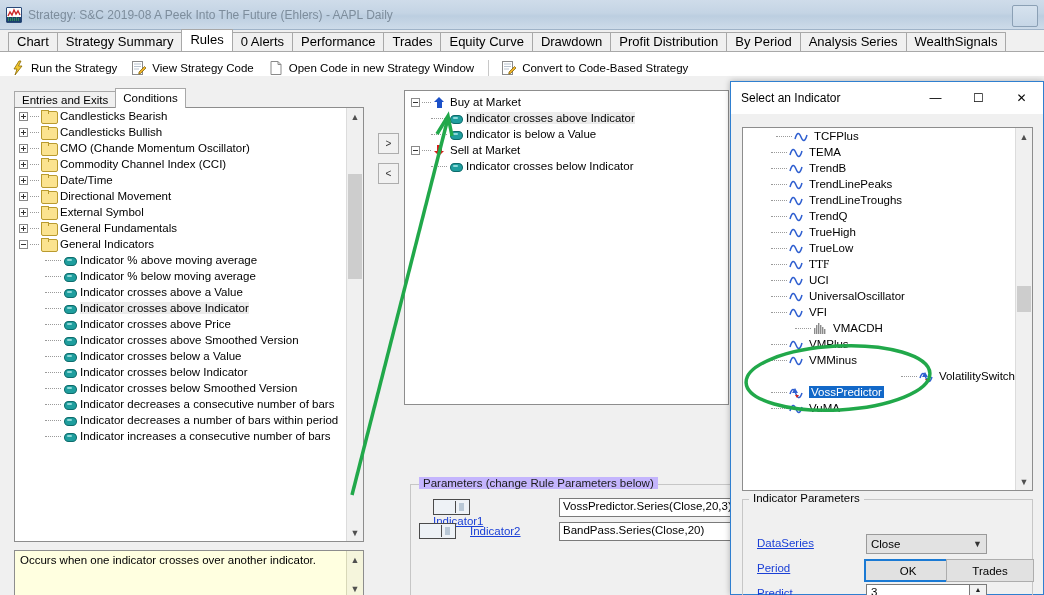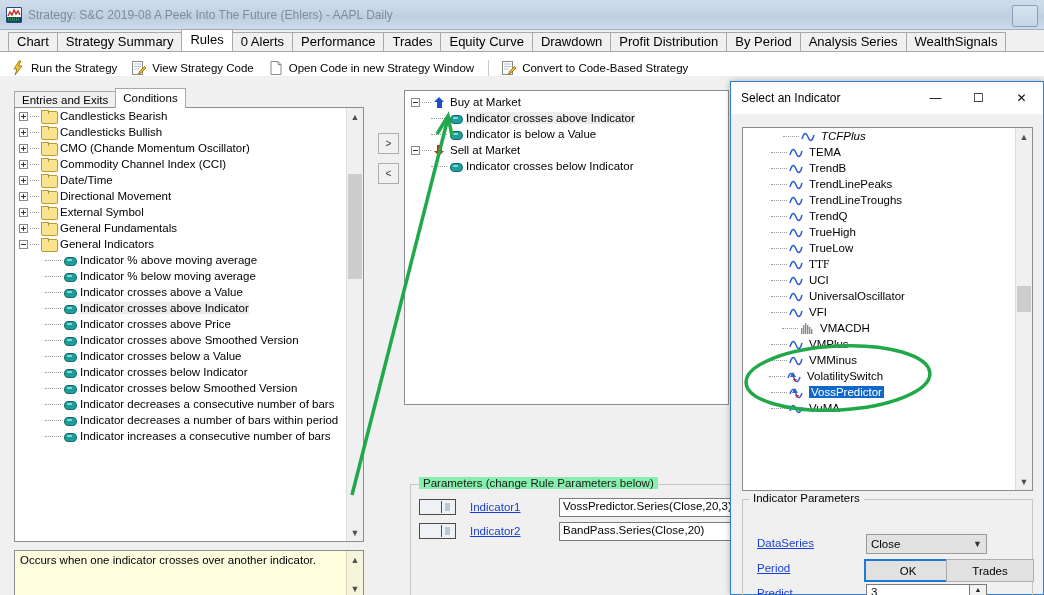--- a/index.html
+++ b/index.html
@@ -171,21 +171,21 @@
   .arrow-dn:after{
     content:""; position:absolute; left:1px; bottom:1px;
     border-left:5.5px solid transparent;border-right:5.5px solid transparent;
     border-top:5px solid #d81b1b;
   }
   
   .groupbox{
     position:absolute; border:1px solid #c6c6c6;
   }
   .groupbox > .gtitle{
-    position:absolute; top:-8px; left:8px; background:#86efac; padding:0 4px;
+    position:absolute; top:-8px; left:8px; background:#c4b5fd; padding:0 4px;
     font-size:11.5px; color:#1a1a1a;
   }
   #params-group{ left:410px; top:400px; width:325px; height:128px; }
   .pbtn-icon{
     width:37px;height:16px;border:1px solid #4a4a4a;background:#eef2f6;
     position:relative; flex:none;
   }
   .pbtn-icon:before{
     content:"";position:absolute;left:21px;top:1px;bottom:1px;width:1px;background:#4a4a4a;
   }
@@ -522,21 +522,21 @@
     <div class="trow" style="padding-left:6px;">
       <span class="childindent" style="width:20px;"></span>
         <span class="dotlead"></span>
       <span class="diamond"></span>
       <span class="tlabel">Indicator crosses below Indicator</span>
     </div>
   </div>
 
   <div class="groupbox" id="params-group">
     <span class="gtitle">Parameters (change Rule Parameters below)</span>
-    <div style="position:absolute;left:8px;top:14px;display:flex;align-items:center;">
+    <div style="position:absolute;left:8px;top:14px;display:flex;align-items:center;flex-direction:column;">
       <span class="pbtn-icon"></span>
       <span class="plink" style="margin-left:14px;">Indicator1</span>
     </div>
     <div class="pfield" style="position:absolute;left:148px;top:13px;width:185px;">VossPredictor.Series(Close,20,3)</div>
     <div style="position:absolute;left:8px;top:38px;display:flex;align-items:center;">
       <span class="pbtn-icon"></span>
       <span class="plink" style="margin-left:14px;">Indicator2</span>
     </div>
     <div class="pfield" style="position:absolute;left:148px;top:37px;width:185px;">BandPass.Series(Close,20)</div>
   </div>
@@ -548,21 +548,21 @@
     <span class="t">Select an Indicator</span>
     <div class="wbtns">
       <div class="wbtn">—</div>
       <div class="wbtn">☐</div>
       <div class="wbtn">✕</div>
     </div>
   </div>
 
   <div id="dlg-list">
     <div class="tree-inner" id="ind-rows">
-        <div class="trow" style="padding-left: 18px; font-style: italic;">
+        <div class="trow" style="padding-left: 11px;">
           <span class="childindent" style="width: 22px;"></span>
           <span class="dotlead"></span>
           <span class="wave">
             <svg width="15" height="13" viewBox="0 0 15 13">
               <path d="M1 9 C3 2, 5 2, 7 7 C9 12, 11 12, 13 5" stroke="#2f5fd0" stroke-width="1.5" fill="none"></path>
             </svg>
           </span>
           <span class="ilabel">TCFPlus</span>
         </div>
         <div class="trow" style="padding-left: 6px;">
@@ -668,21 +668,21 @@
         <div class="trow" style="padding-left: 6px;">
           <span class="childindent" style="width: 22px;"></span>
           <span class="dotlead"></span>
           <span class="wave">
             <svg width="15" height="13" viewBox="0 0 15 13">
               <path d="M1 9 C3 2, 5 2, 7 7 C9 12, 11 12, 13 5" stroke="#2f5fd0" stroke-width="1.5" fill="none"></path>
             </svg>
           </span>
           <span class="ilabel">VFI</span>
         </div>
-        <div class="trow" style="padding-left: 17px;">
+        <div class="trow" style="padding-left: 6px; margin-left: 24px;">
           <span class="childindent" style="width: 22px;"></span>
           <span class="dotlead"></span>
           <span class="wave">
             <svg width="15" height="13" viewBox="0 0 15 13">
               <g fill="#8a8a8a">
                 <rect x="1" y="6" width="1.4" height="6"></rect>
                 <rect x="3" y="3" width="1.4" height="9"></rect>
                 <rect x="5" y="1" width="1.4" height="11"></rect>
                 <rect x="7" y="3" width="1.4" height="9"></rect>
                 <rect x="9" y="5" width="1.4" height="7"></rect>
@@ -705,21 +705,21 @@
         <div class="trow" style="padding-left: 6px;">
           <span class="childindent" style="width: 22px;"></span>
           <span class="dotlead"></span>
           <span class="wave">
             <svg width="15" height="13" viewBox="0 0 15 13">
               <path d="M1 9 C3 2, 5 2, 7 7 C9 12, 11 12, 13 5" stroke="#2f5fd0" stroke-width="1.5" fill="none"></path>
             </svg>
           </span>
           <span class="ilabel">VMMinus</span>
         </div>
-        <div class="trow" style="">
+        <div class="trow" style=" justify-content: flex-end;">
           <span class="childindent" style="width: 22px;"></span>
           <span class="dotlead"></span>
           <span class="wave">
             <svg width="15" height="13" viewBox="0 0 15 13">
               <path d="M1 8 C3 2, 5 2, 7 8 C9 13, 11 13, 13 7" stroke="#2f5fd0" stroke-width="1.5" fill="none"></path>
               <path d="M3 7 L6 2 L9 7 Z" fill="#2f5fd0"></path>
               <path d="M6 9 L10 9 L8 12 Z" fill="#cc2222"></path>
             </svg>
           </span>
           <span class="ilabel">VolatilitySwitch</span>

